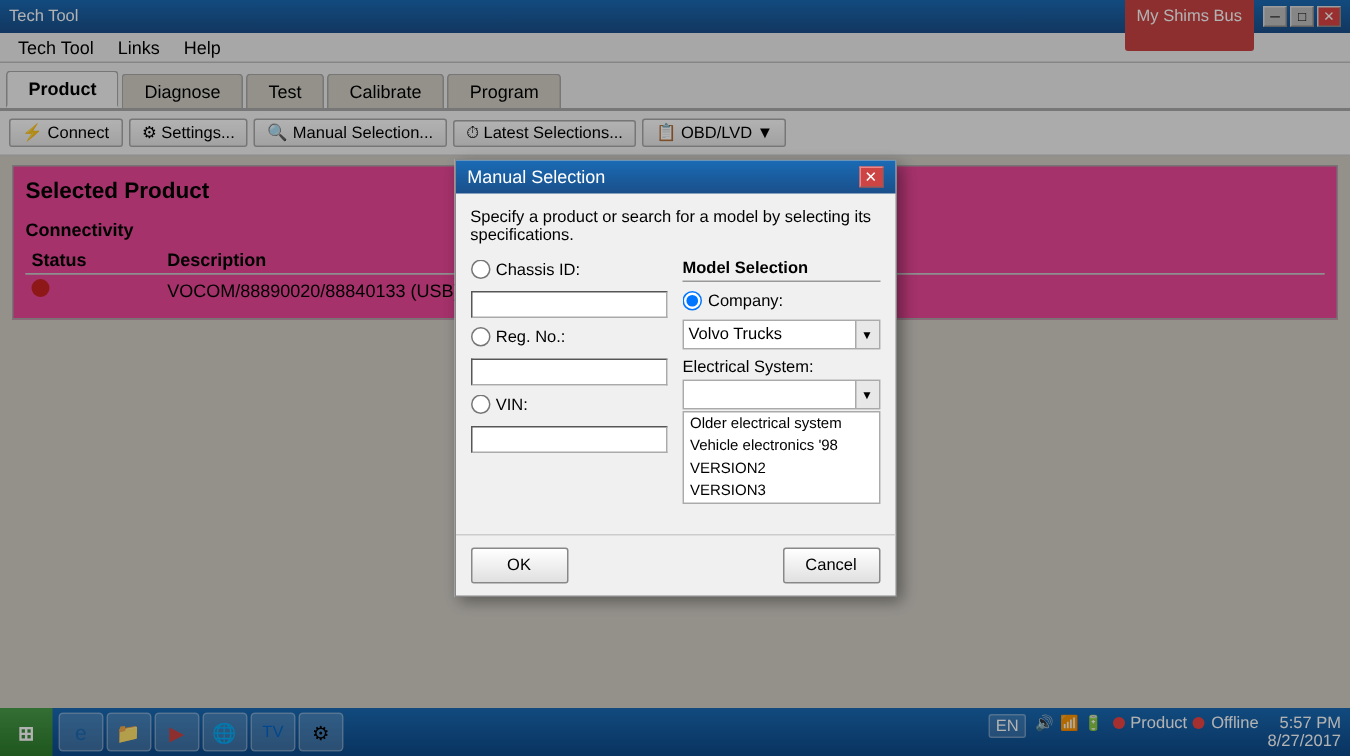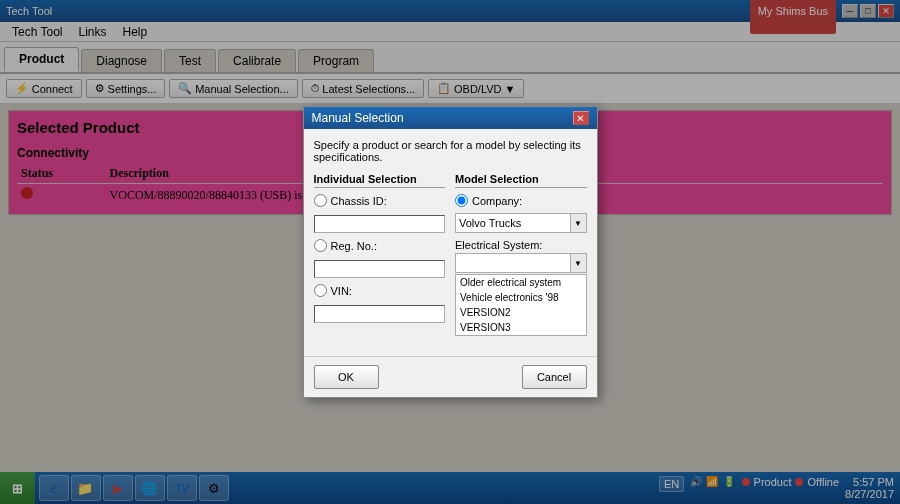--- a/index.html
+++ b/index.html
@@ -22,21 +22,21 @@
     .tab.active { background: #f5f5f5; border-bottom: 2px solid #f5f5f5; font-weight: bold; color: #000; }
 
     
     .actionbar { background: #f5f5f5; border-bottom: 1px solid #ccc; padding: 4px 6px; display: flex; align-items: center; gap: 4px; height: 30px; }
     .action-btn { display: flex; align-items: center; gap: 3px; padding: 2px 8px; background: linear-gradient(to bottom, #fff 0%, #e8e8e8 100%); border: 1px solid #aaa; border-radius: 2px; cursor: pointer; font-size: 11px; }
     .selected-product-title { font-size: 15px; font-weight: bold; margin-bottom: 10px; }
 
     
     .connectivity-section { margin-top: 4px; }
     .connectivity-header { font-weight: bold; font-size: 12px; margin-bottom: 4px; }
-    .connectivity-table { width: 100%; border-collapse: collapse; font-family: Liberation Serif, serif; }
+    .connectivity-table { width: 100%; border-collapse: collapse; }
     .connectivity-table th { text-align: left; font-weight: bold; padding: 2px 4px; font-size: 12px; border-bottom: 1px solid #ccc; }
     .connectivity-table td { padding: 3px 4px; font-size: 12px; }
     .status-icon { width: 12px; height: 12px; border-radius: 50%; background: #cc2222; display: inline-block; }
 
     
     .modal-overlay { position: fixed; top: 0; left: 0; width: 900px; height: 504px; background: rgba(0,0,0,0.3); display: flex; align-items: center; justify-content: center; z-index: 100; }
     .modal { background: #f0f0f0; border: 1px solid #888; box-shadow: 3px 3px 10px rgba(0,0,0,0.4); width: 295px; }
     .modal-titlebar { background: linear-gradient(to bottom, #1a6bb5, #1a4f8a); color: white; padding: 4px 8px; display: flex; justify-content: space-between; align-items: center; font-size: 12px; }
     .modal-close { width: 16px; height: 14px; background: #c44; border: 1px outset #e88; color: white; font-size: 10px; cursor: pointer; display: flex; align-items: center; justify-content: center; }
     .modal-body { padding: 10px; }
@@ -168,21 +168,20 @@
     <div class="modal-titlebar">
       <span>Manual Selection</span>
       <div class="modal-close">✕</div>
     </div>
 
     <div class="modal-body">
       <div class="modal-desc">Specify a product or search for a model by selecting its specifications.</div>
       <div class="modal-sections">
 
         <div class="modal-section">
-          <div class="modal-section-title">Individual Selection</div>
 
           <div class="field-group">
             <div class="radio-row">
               <input type="radio" name="individual" style="">
               <label>Chassis ID:</label>
             </div>
             <input type="text" class="text-input" style="">
           </div>
 
           <div class="field-group">

